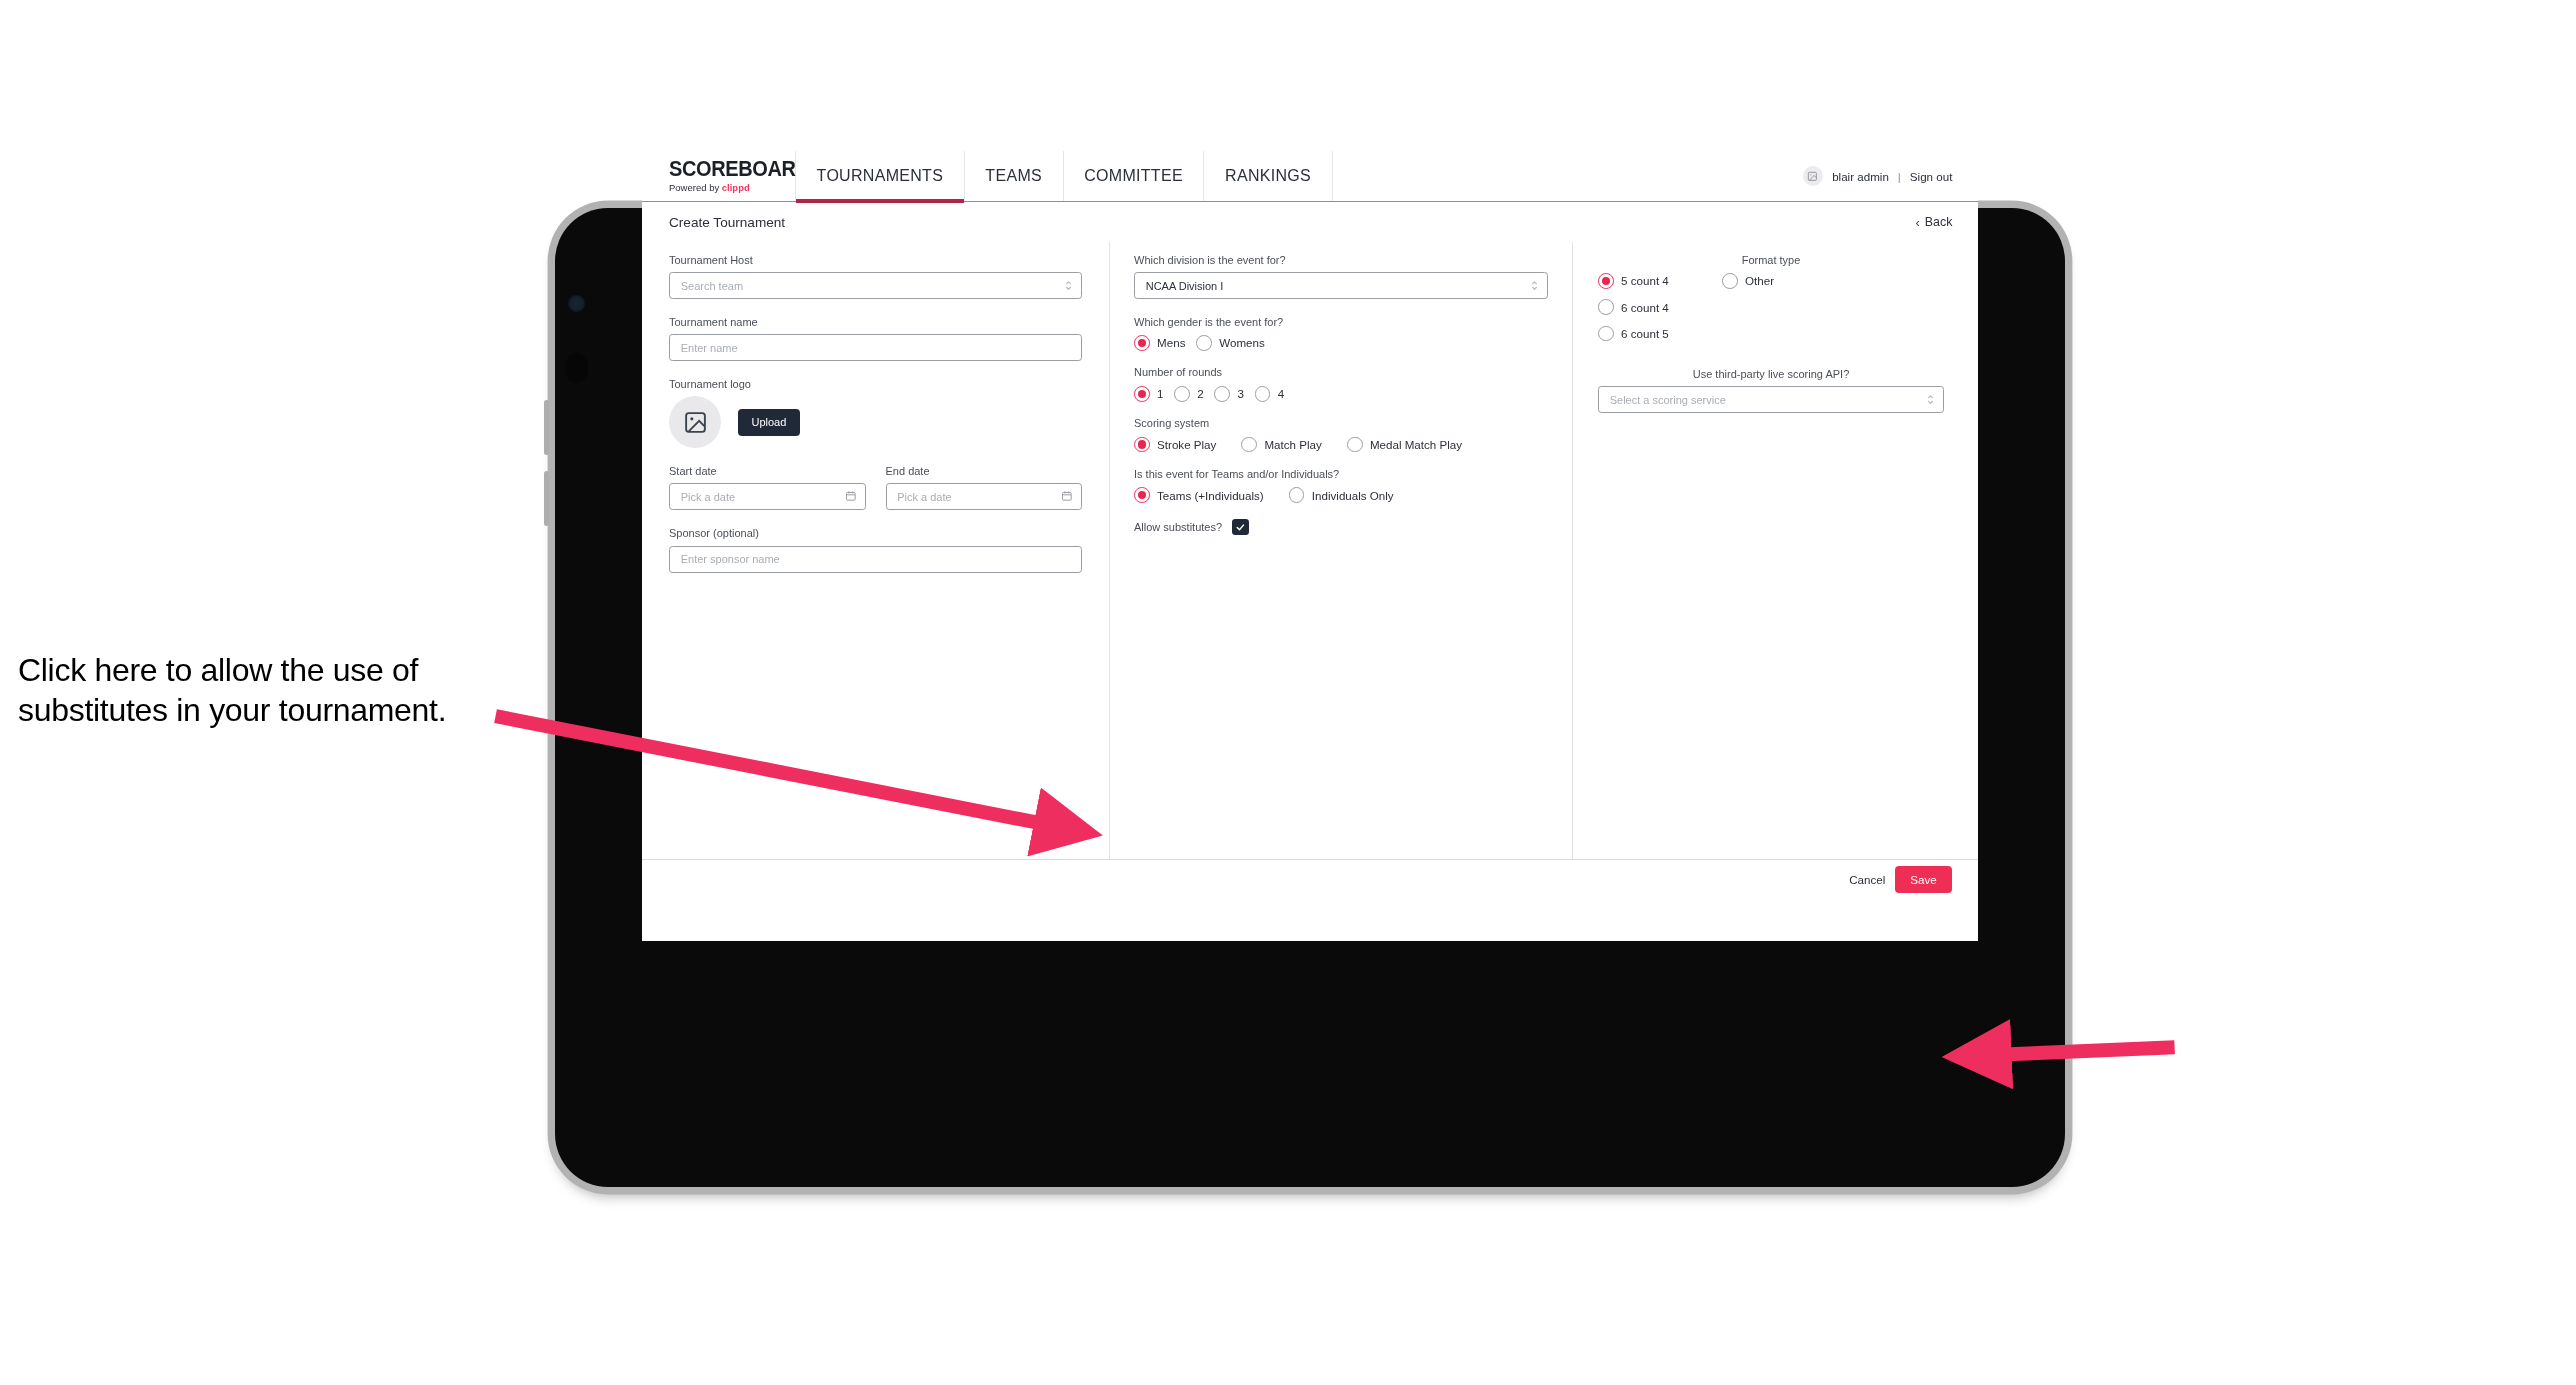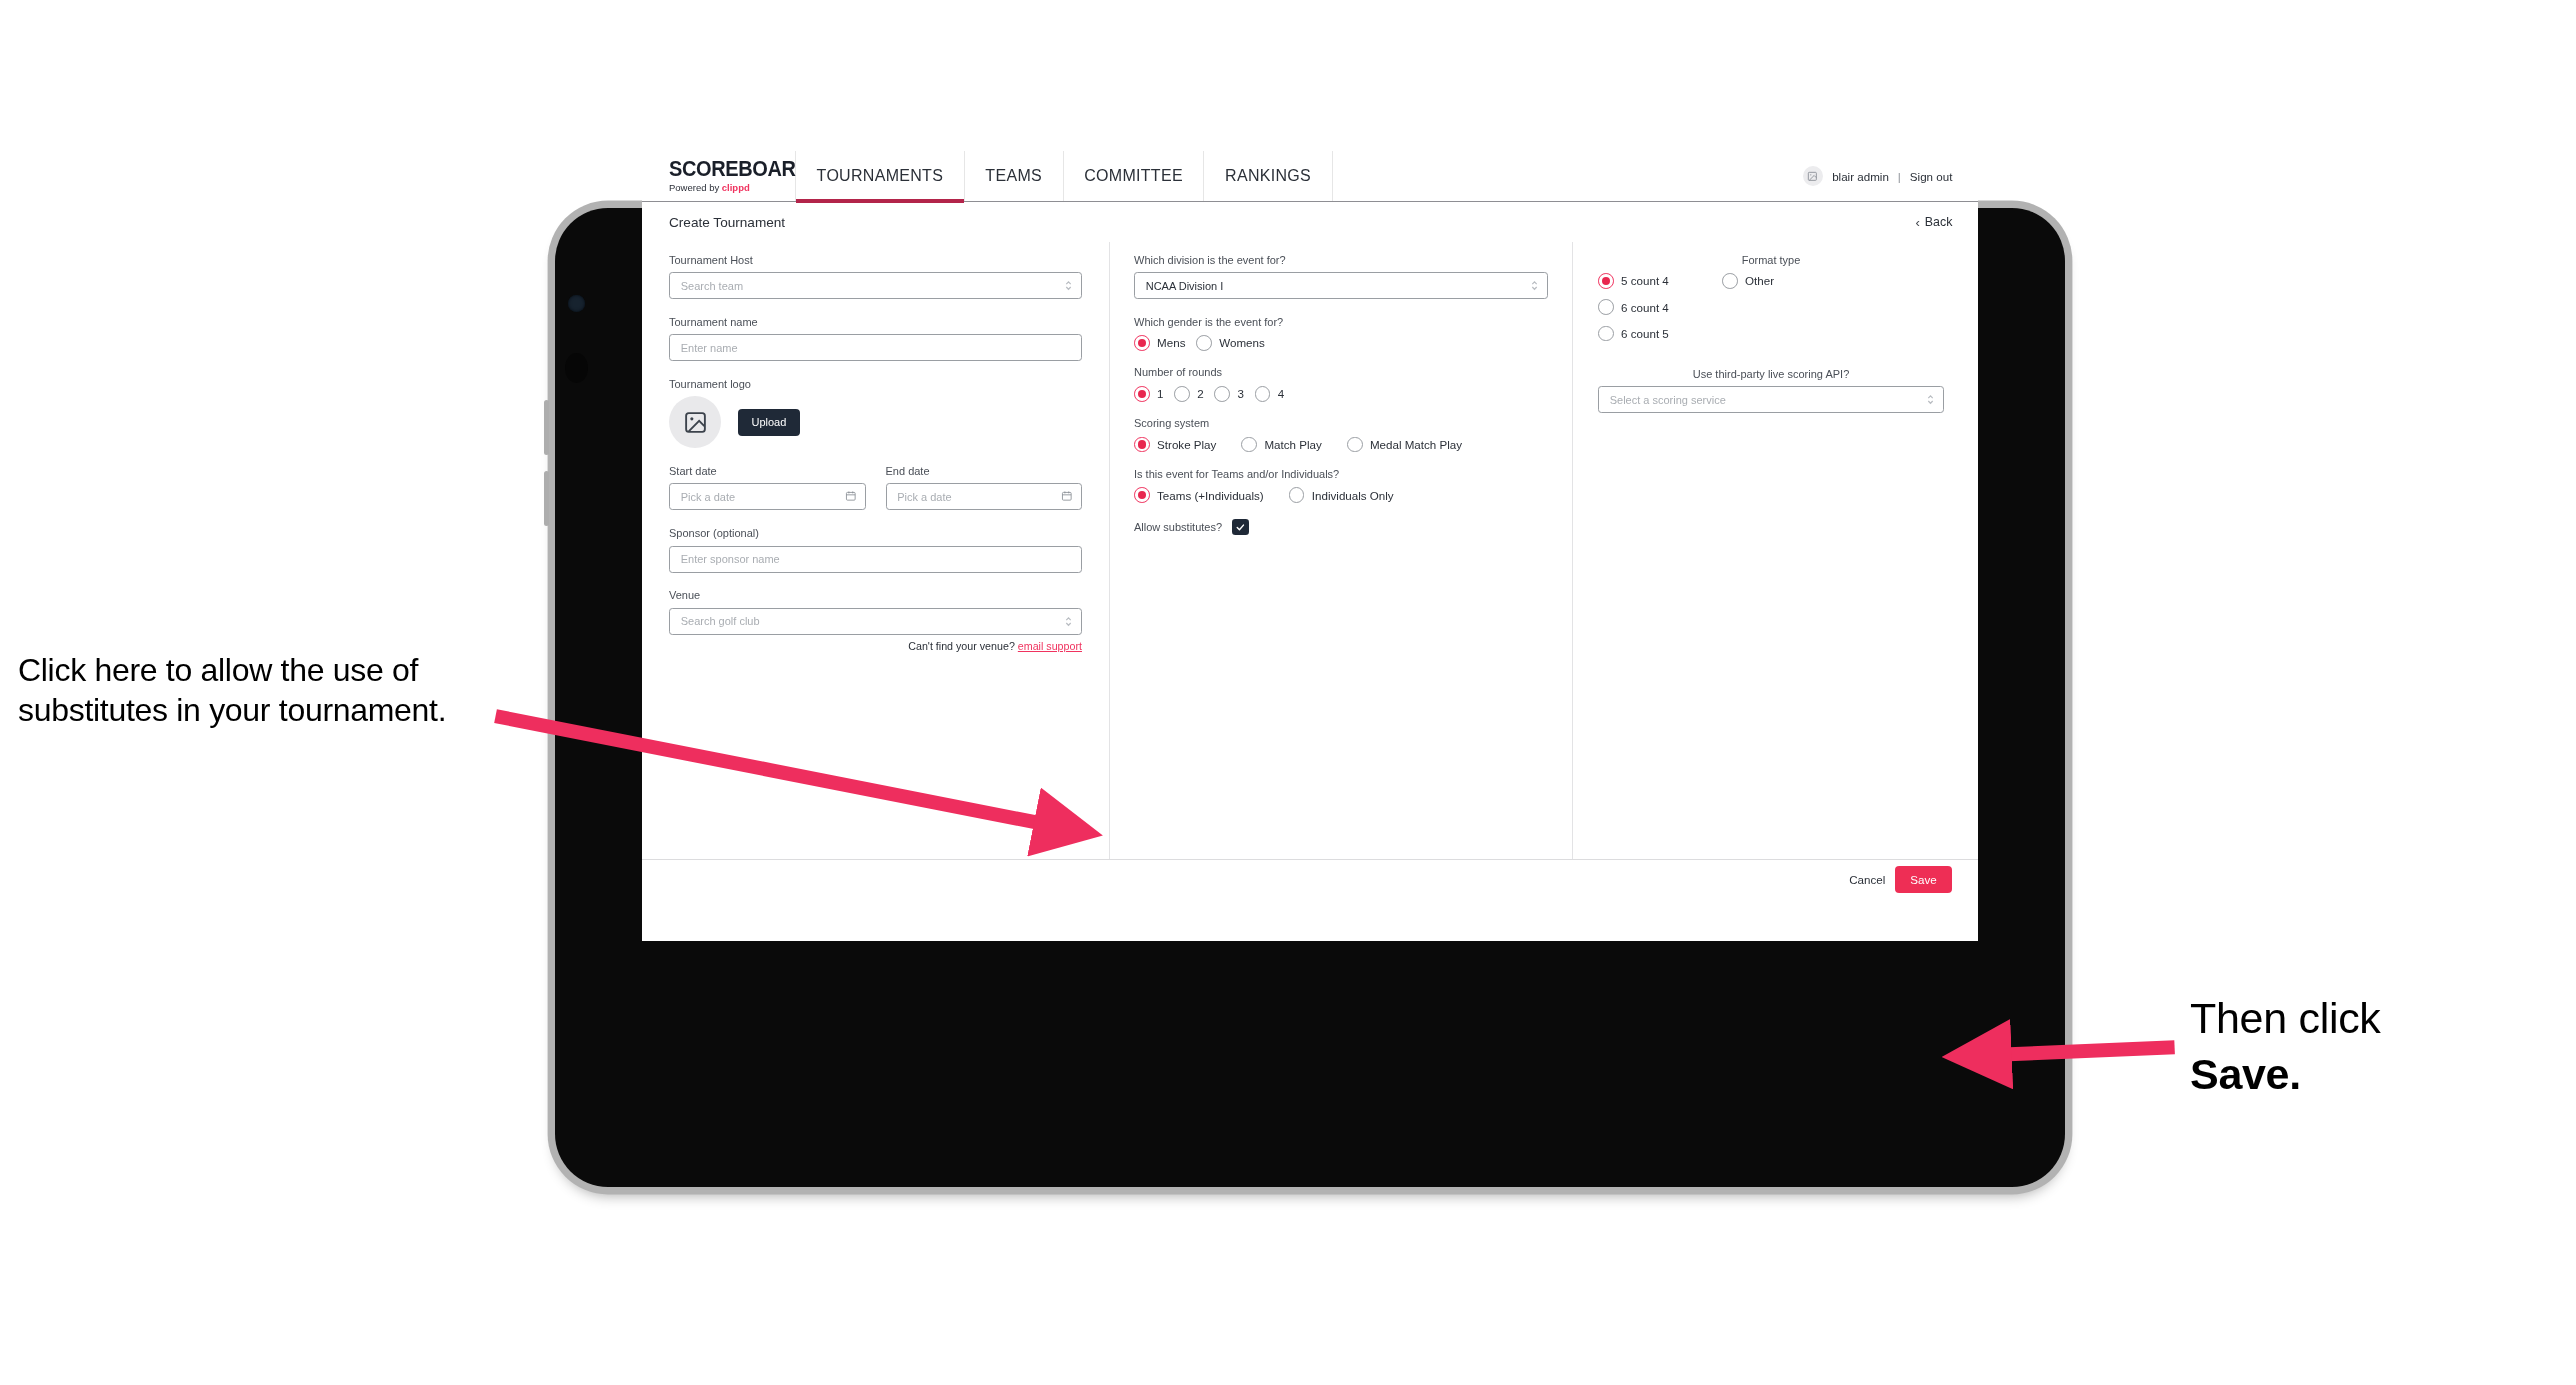--- a/index.html
+++ b/index.html
@@ -375,33 +375,20 @@
             </div>
           </div>
 
           <div class="fgroup">
             <div class="flabel">Sponsor (optional)</div>
             <div class="finput">
               <span>Enter sponsor name</span>
             </div>
           </div>
 
-          <div class="fgroup">
-            <div class="flabel">Venue</div>
-            <div class="finput select">
-              <span>Search golf club</span>
-              <span class="spin">
-                <svg width="9" height="13.2" viewBox="0 0 12 18" fill="none" stroke="currentColor" stroke-width="1.7">
-                    <path d="M3 7l3-3 3 3"></path>
-                    <path d="M3 11l3 3 3-3"></path>
-                  </svg>
-              </span>
-            </div>
-            <div class="helper"><span>Can't find your venue? </span><a>email support</a></div>
-          </div>
 
         </div>
 
         <div class="col c2">
 
           <div class="fgroup">
             <div class="flabel">Which division is the event for?</div>
             <div class="finput select">
               <span class="val">NCAA Division I</span>
               <span class="spin">
@@ -548,19 +535,15 @@
     <defs>
       <marker id="ah" markerWidth="5" markerHeight="5" refX="2.4" refY="2.5" orient="auto">
         <path d="M0,0 L5,2.5 L0,5 z" fill="#ee2e5e"></path>
       </marker>
     </defs>
     <line x1="600" y1="867" x2="1292" y2="1003" stroke="#ee2e5e" stroke-width="17" marker-end="url(#ah)"></line>
     <line x1="2633" y1="1268" x2="2395" y2="1278" stroke="#ee2e5e" stroke-width="17" marker-end="url(#ah)"></line>
   </svg>
 
   <div class="anno anno-left">Click here to allow the use of substitutes in your tournament.</div>
-  <div class="anno anno-right">
-    <div>Then click</div>
-    <div class="bold">Save.</div>
-  </div>
 
 </div>
 
 
 </body></html>

